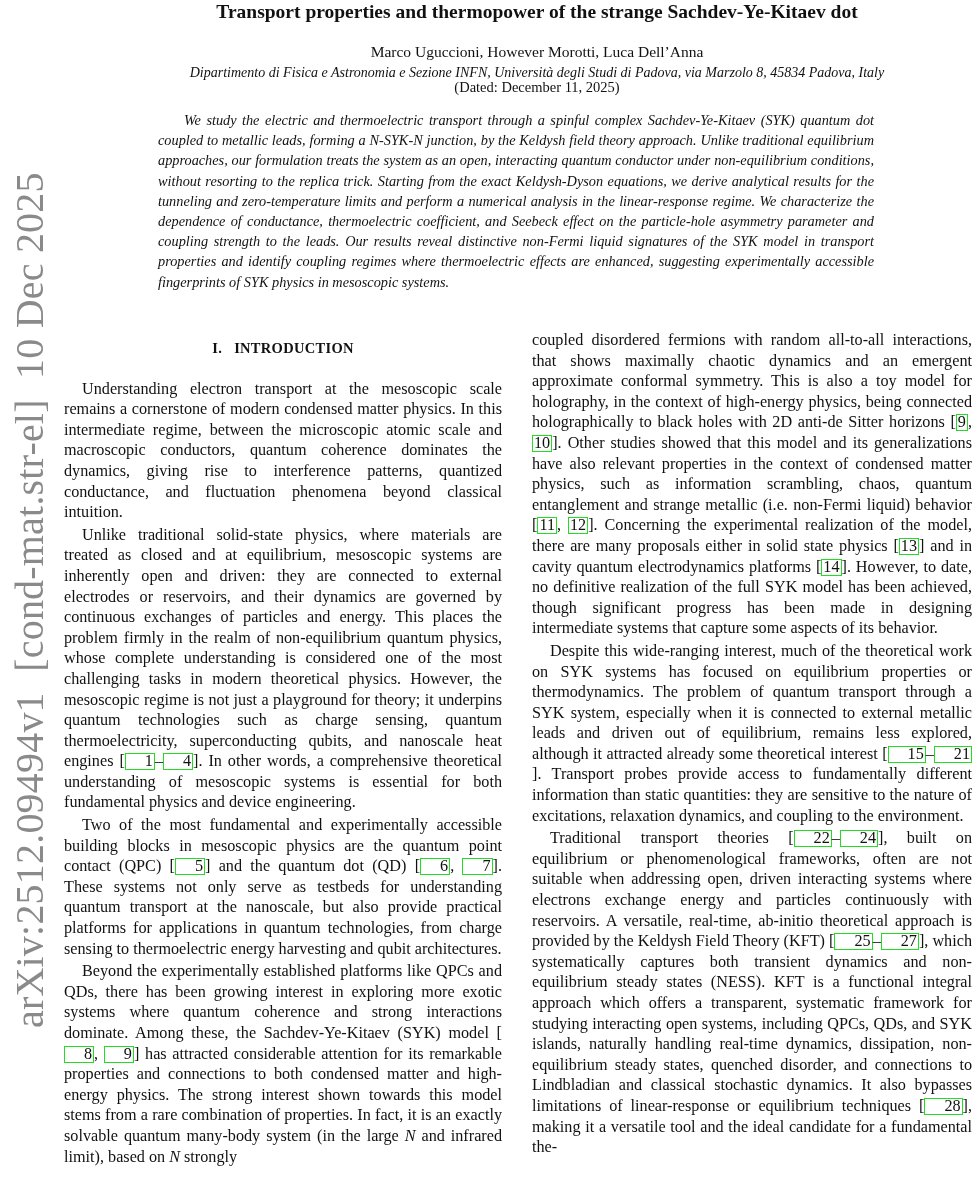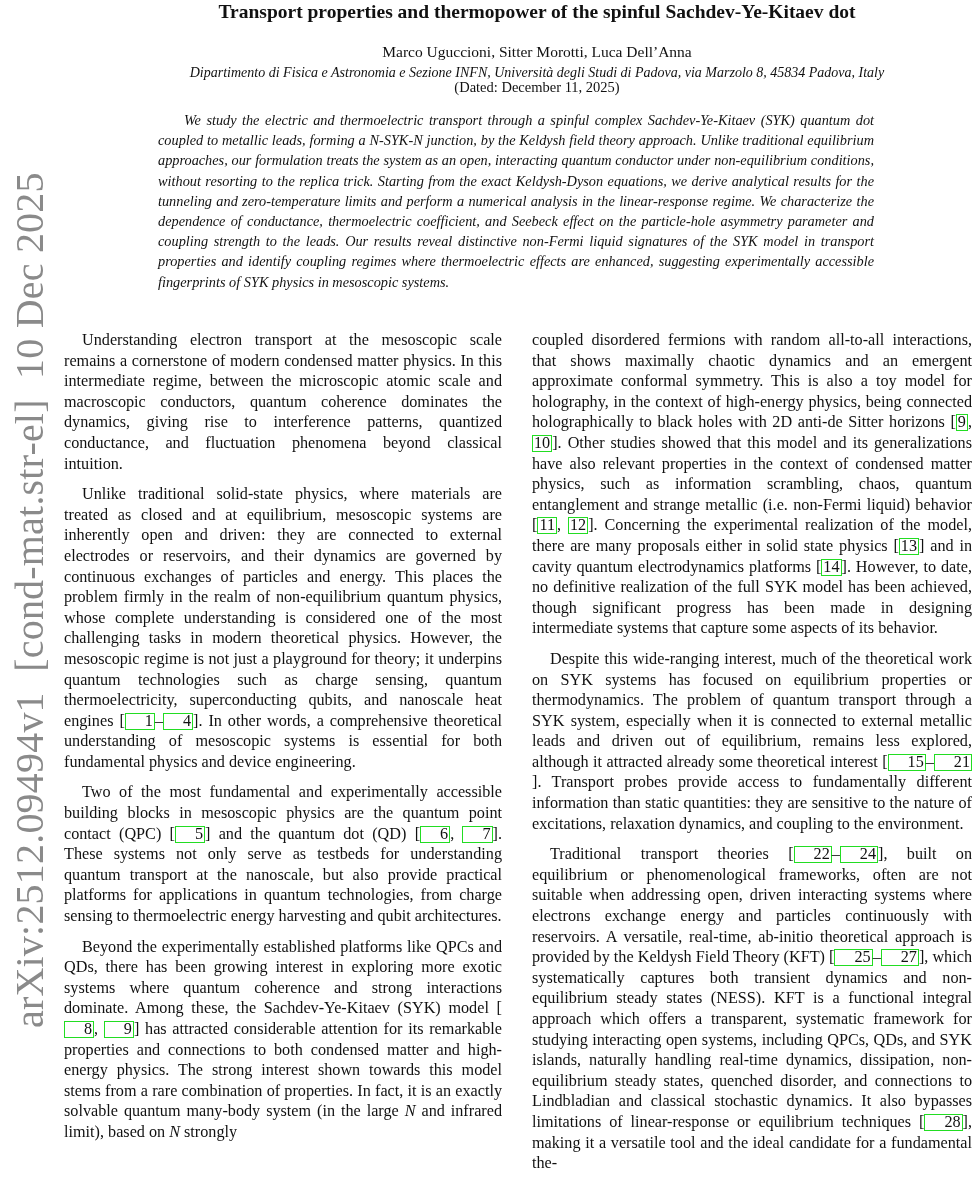--- a/index.html
+++ b/index.html
@@ -40,40 +40,41 @@
   }
   .col-left { left: 64px; width: 438px; }
   .col-right { left: 532px; width: 440px; top: 330px; }
   .section-heading {
     text-align: center; font-weight: bold; font-size: 14.5px; margin: 8px 0 20px 0;
     letter-spacing: 0.3px;
   }
   .section-heading .num { margin-right: 12px; }
   p { margin: 0 0 0 0; text-indent: 18px; }
   p.cont { text-indent: 0; font-family: Liberation Serif, serif; }
-  p + p { margin-top: 10px; }
+  p + p { margin-top: 2px; }
   .cite {
     display: inline-block; border: 1.5px solid #22dd22; line-height: 15px;
     padding: 0 1px; margin: 0; color: #111;
   }
   i.math { font-style: italic; }
 </style>
 </head>
 <body>
 
 <div class="arxiv-stamp"><span>arXiv:2512.09494v1</span>  <span>[cond-mat.str-el]</span>  <span>10 Dec 2025</span></div>
 
-<div class="title">Transport properties and thermopower of the spinful Sachdev-Ye-Kitaev dot</div>
-<div class="authors">Marco Uguccioni, Sitter Morotti, Luca Dell’Anna</div>
+<div class="title">Transport properties and thermopower of the strange Sachdev-Ye-Kitaev dot</div>
+<div class="authors">Marco Uguccioni, However Morotti, Luca Dell’Anna</div>
 <div class="affil">Dipartimento di Fisica e Astronomia e Sezione INFN, Università degli Studi di Padova, via Marzolo 8, 45834 Padova, Italy</div>
 <div class="dated">(Dated: December 11, 2025)</div>
 
 <div class="abstract">We study the electric and thermoelectric transport through a spinful complex Sachdev-Ye-Kitaev (SYK) quantum dot coupled to metallic leads, forming a N-SYK-N junction, by the Keldysh field theory approach. Unlike traditional equilibrium approaches, our formulation treats the system as an open, interacting quantum conductor under non-equilibrium conditions, without resorting to the replica trick. Starting from the exact Keldysh-Dyson equations, we derive analytical results for the tunneling and zero-temperature limits and perform a numerical analysis in the linear-response regime. We characterize the dependence of conductance, thermoelectric coefficient, and Seebeck effect on the particle-hole asymmetry parameter and coupling strength to the leads. Our results reveal distinctive non-Fermi liquid signatures of the SYK model in transport properties and identify coupling regimes where thermoelectric effects are enhanced, suggesting experimentally accessible fingerprints of SYK physics in mesoscopic systems.</div>
 
 <div class="col col-left">
+  <div class="section-heading"><span class="num">I.</span><span>INTRODUCTION</span></div>
 
   <p>Understanding electron transport at the mesoscopic scale remains a cornerstone of modern condensed matter physics. In this intermediate regime, between the microscopic atomic scale and macroscopic conductors, quantum coherence dominates the dynamics, giving rise to interference patterns, quantized conductance, and fluctuation phenomena beyond classical intuition.</p>
 
   <p><span>Unlike traditional solid-state physics, where materials are treated as closed and at equilibrium, mesoscopic systems are inherently open and driven: they are connected to external electrodes or reservoirs, and their dynamics are governed by continuous exchanges of particles and energy. This places the problem firmly in the realm of non-equilibrium quantum physics, whose complete understanding is considered one of the most challenging tasks in modern theoretical physics. However, the mesoscopic regime is not just a playground for theory; it underpins quantum technologies such as charge sensing, quantum thermoelectricity, superconducting qubits, and nanoscale heat engines [</span><a class="cite" style="border-color: rgb(34, 221, 34);">1</a><span>–</span><a class="cite" style="border-color: rgb(34, 221, 34);">4</a><span>]. In other words, a comprehensive theoretical understanding of mesoscopic systems is essential for both fundamental physics and device engineering.</span></p>
 
   <p><span>Two of the most fundamental and experimentally accessible building blocks in mesoscopic physics are the quantum point contact (QPC) [</span><a class="cite" style="border-color: rgb(34, 221, 34);">5</a><span>] and the quantum dot (QD) [</span><a class="cite" style="border-color: rgb(34, 221, 34);">6</a><span>, </span><a class="cite" style="border-color: rgb(34, 221, 34);">7</a><span>]. These systems not only serve as testbeds for understanding quantum transport at the nanoscale, but also provide practical platforms for applications in quantum technologies, from charge sensing to thermoelectric energy harvesting and qubit architectures.</span></p>
 
   <p><span>Beyond the experimentally established platforms like QPCs and QDs, there has been growing interest in exploring more exotic systems where quantum coherence and strong interactions dominate. Among these, the Sachdev-Ye-Kitaev (SYK) model [</span><a class="cite" style="border-color: rgb(34, 221, 34);">8</a><span>, </span><a class="cite" style="border-color: rgb(34, 221, 34);">9</a><span>] has attracted considerable attention for its remarkable properties and connections to both condensed matter and high-energy physics. The strong interest shown towards this model stems from a rare combination of properties. In fact, it is an exactly solvable quantum many-body system (in the large </span><i class="math">N</i><span> and infrared limit), based on </span><i class="math">N</i><span> strongly</span></p>
 </div>
 

